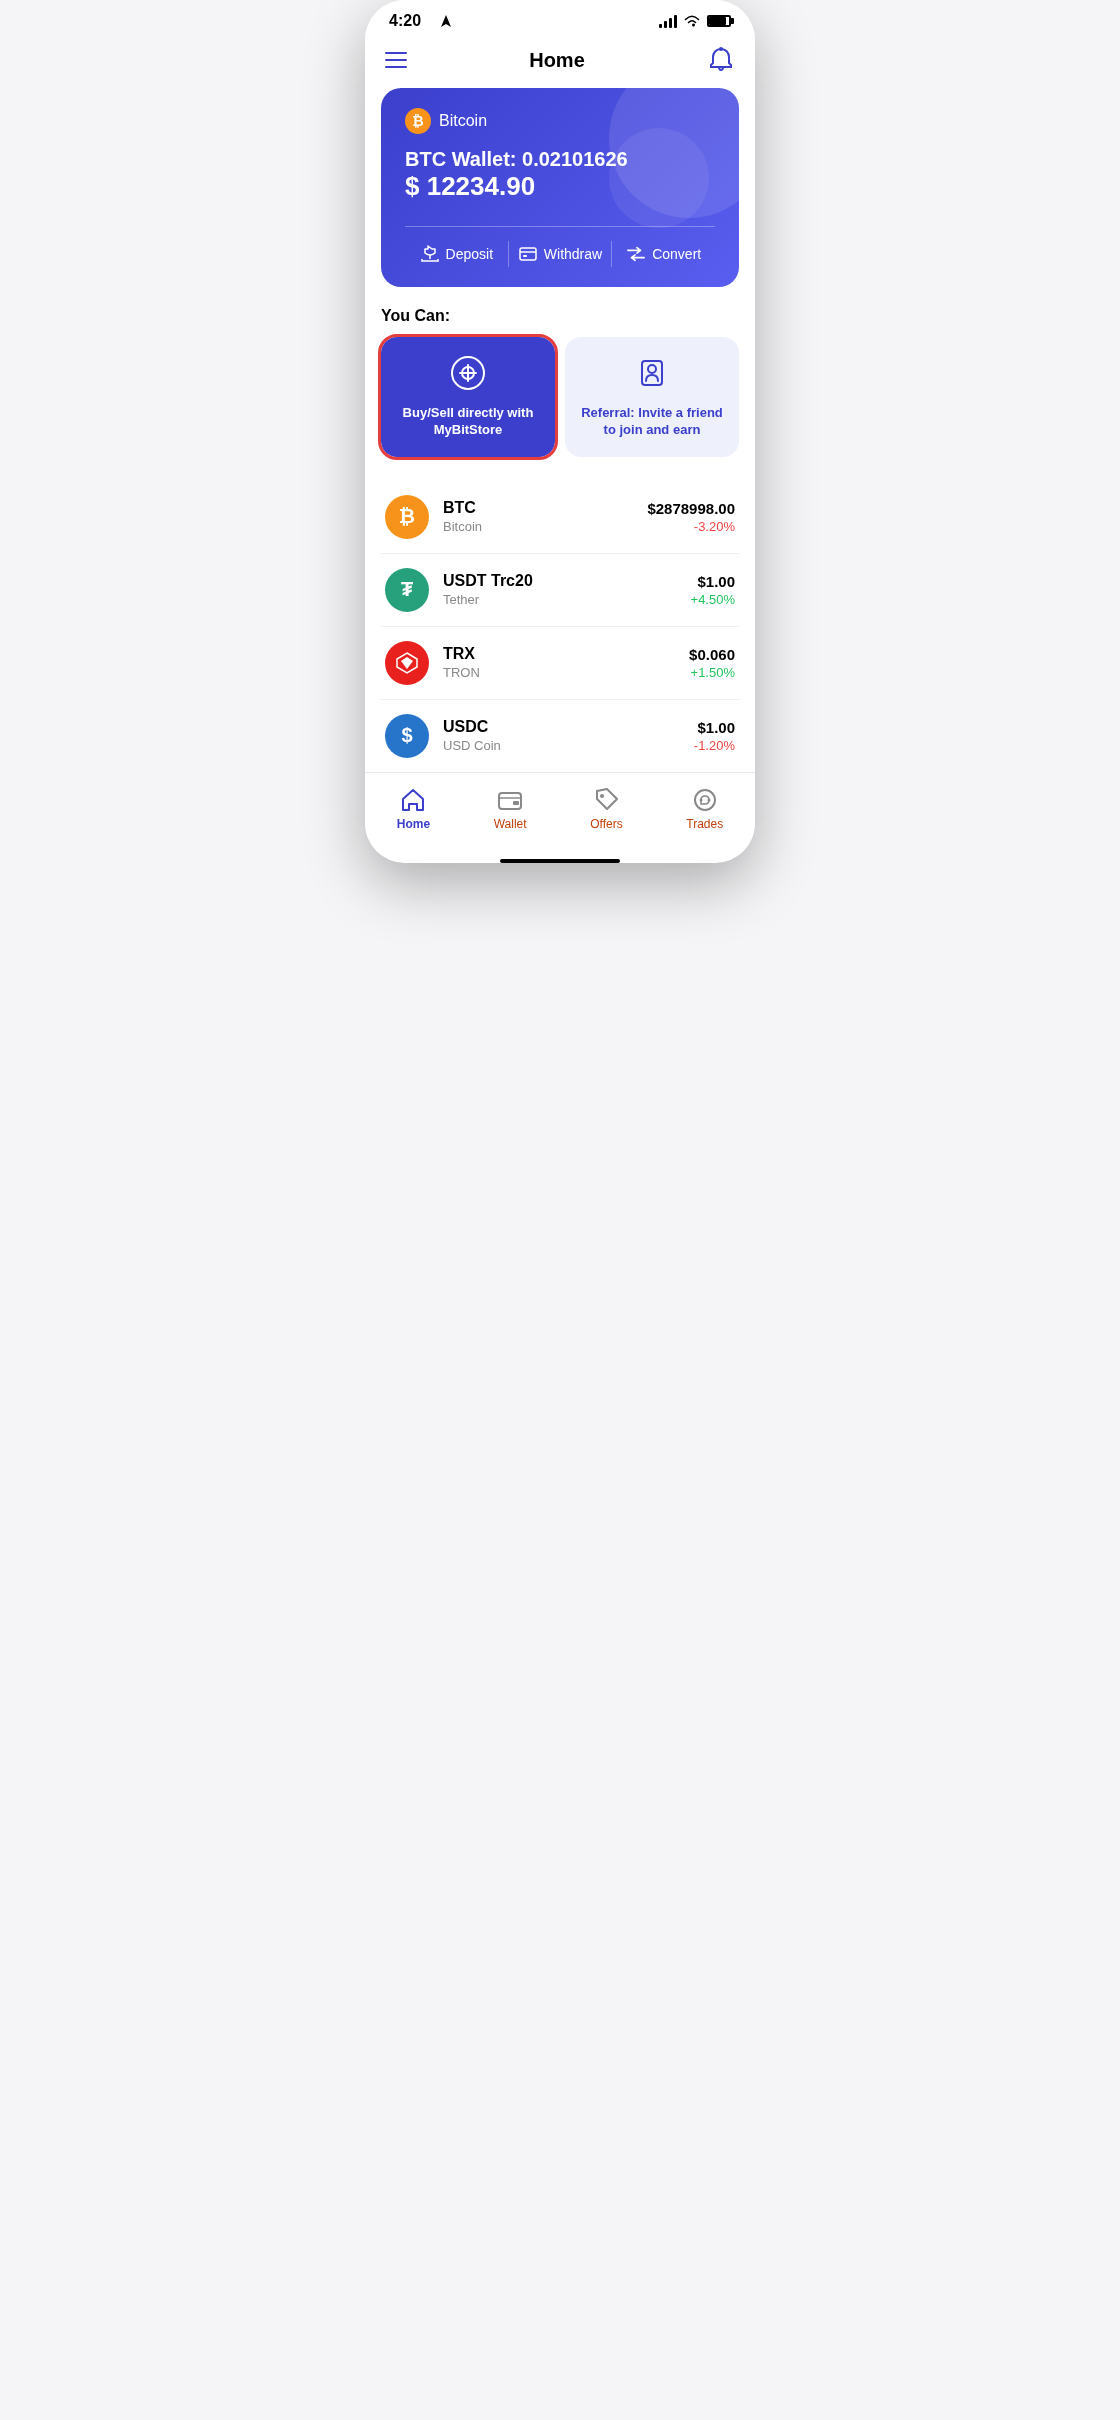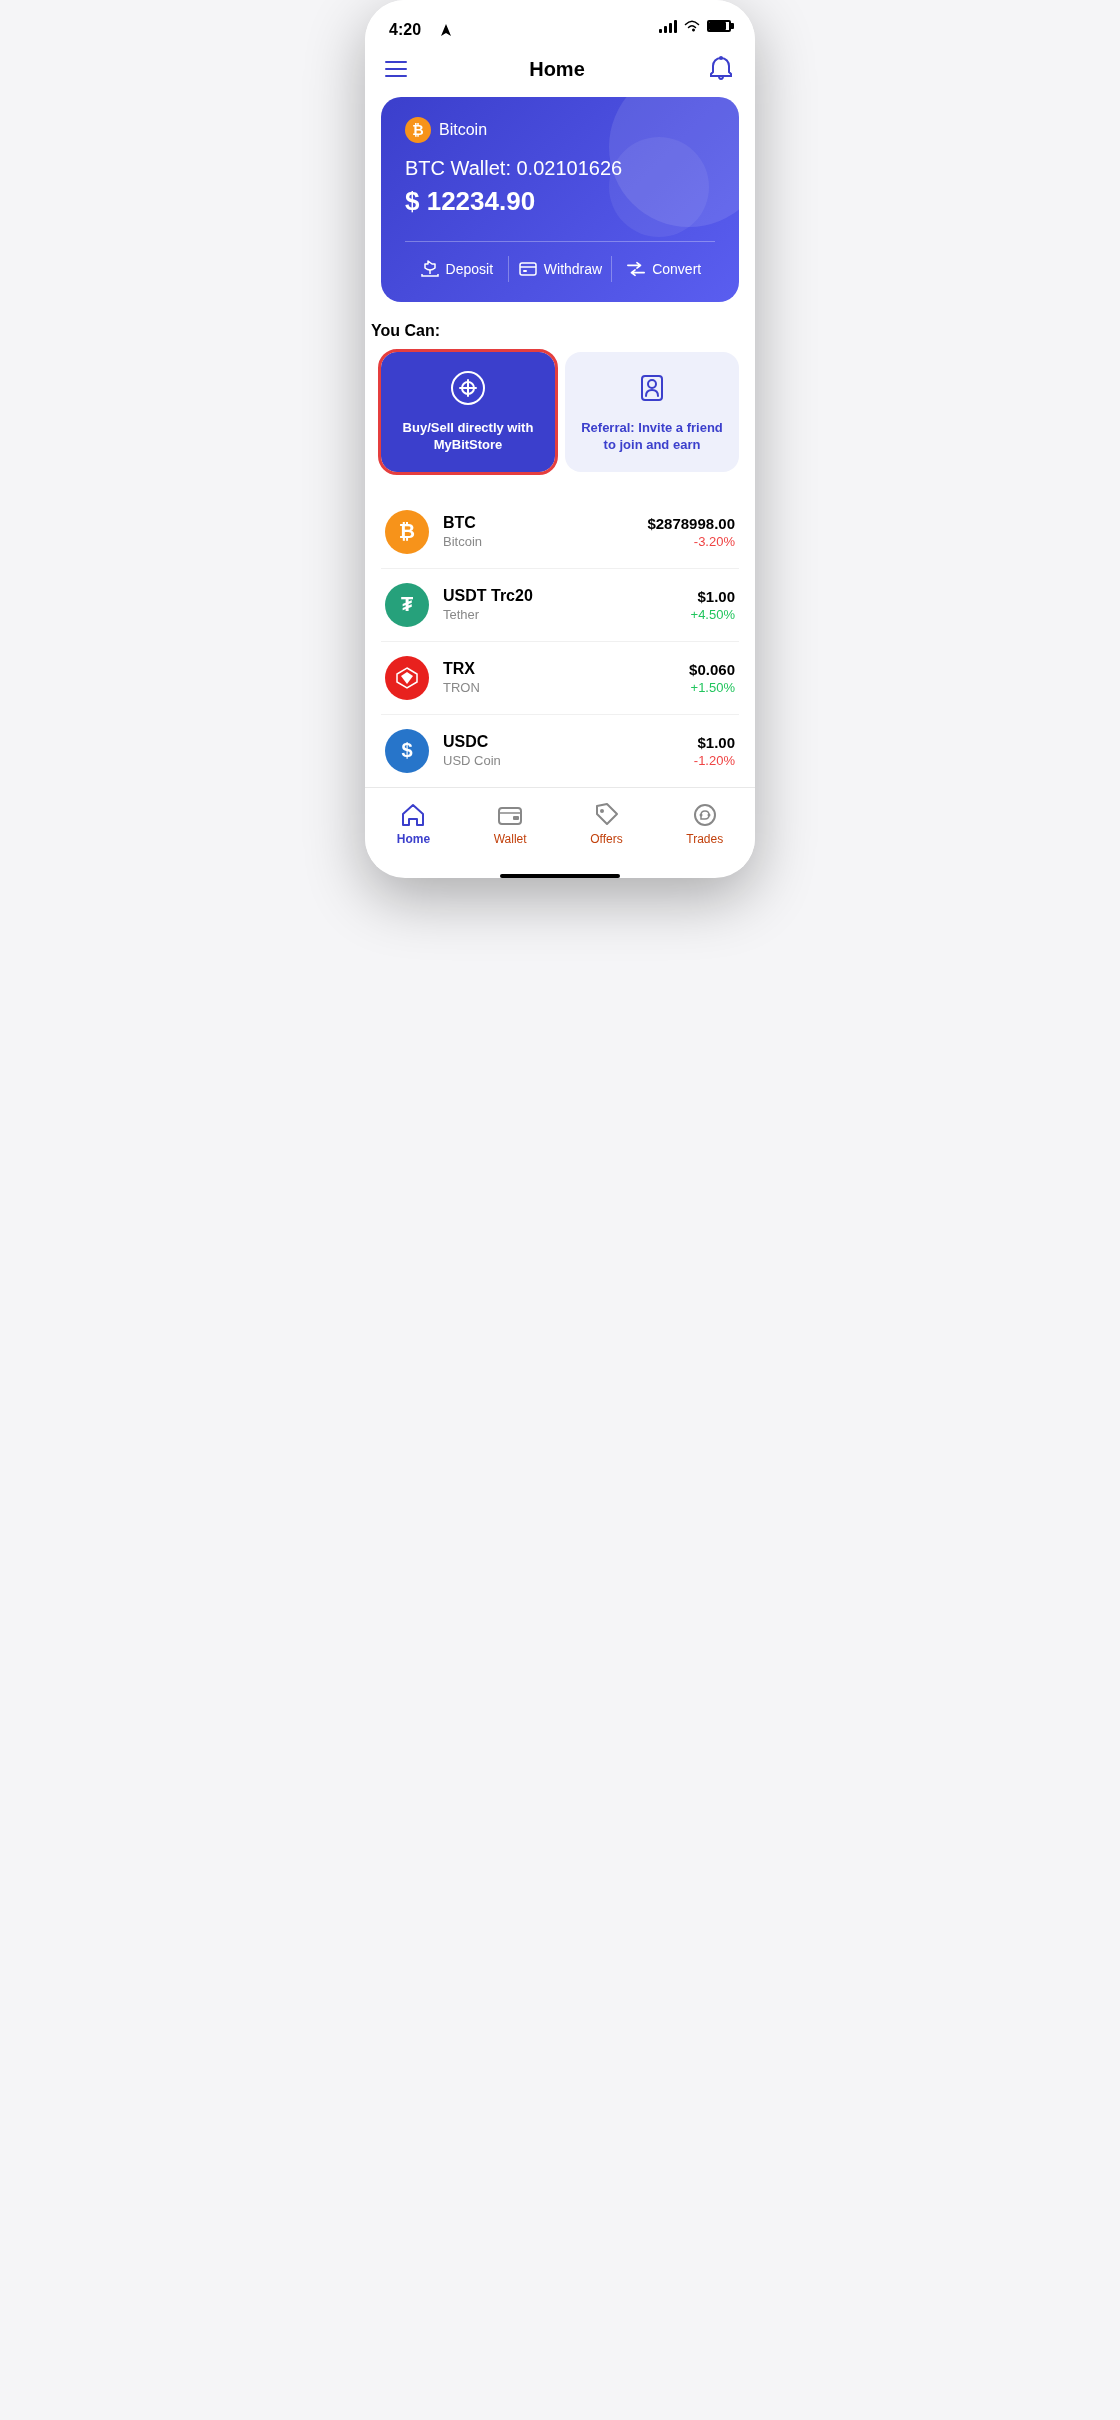--- a/index.html
+++ b/index.html
@@ -35,21 +35,20 @@
       background: #fff;
     }
 
     .status-time {
       font-size: 16px;
       font-weight: 700;
       color: #000;
       display: flex;
       align-items: center;
       gap: 20px;
-      margin-top: 9px;
     }
 
     .status-icons {
       display: flex;
       align-items: center;
       gap: 6px;
     }
 
     .signal-bars {
       display: flex;
@@ -187,22 +186,21 @@
       display: flex;
       align-items: center;
       justify-content: center;
       font-size: 14px;
       font-weight: 800;
       color: #fff;
     }
 
     .wallet-amount-label {
       font-size: 20px;
-      font-weight: 400;
-      margin-bottom: 6px;
+      font-weight: 700;
     }
 
     .wallet-usd {
       font-size: 26px;
       font-weight: 700;
       margin-bottom: 24px;
     }
 
     .wallet-actions {
       display: flex;
@@ -224,21 +222,21 @@
       padding: 4px 0;
     }
 
     .wallet-action-btn:not(:last-child) {
       border-right: 1px solid rgba(255,255,255,0.3);
       align-items: center;
     }
 
     
     .section-title {
-      padding: 0 6px 12px;
+      padding: 0 16px 12px;
       font-size: 16px;
       font-weight: 700;
       color: #000;
     }
 
     .action-cards {
       display: flex;
       gap: 10px;
       padding: 0 16px 24px;
     }

